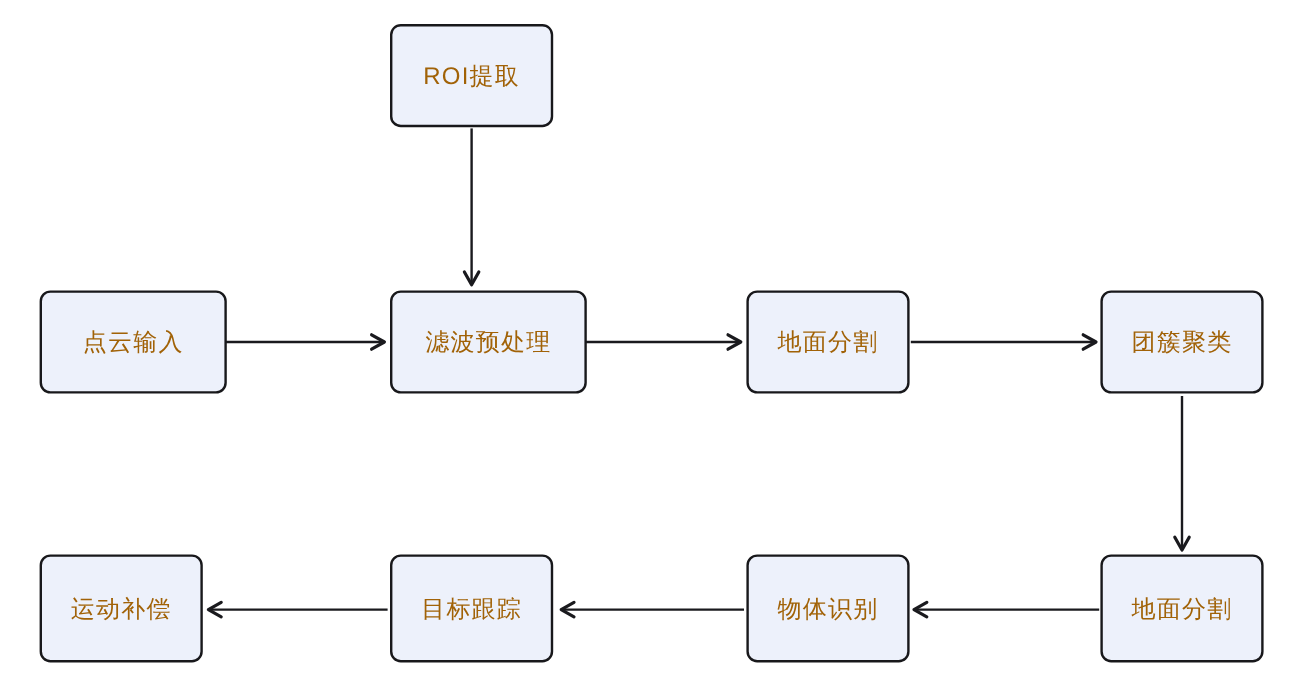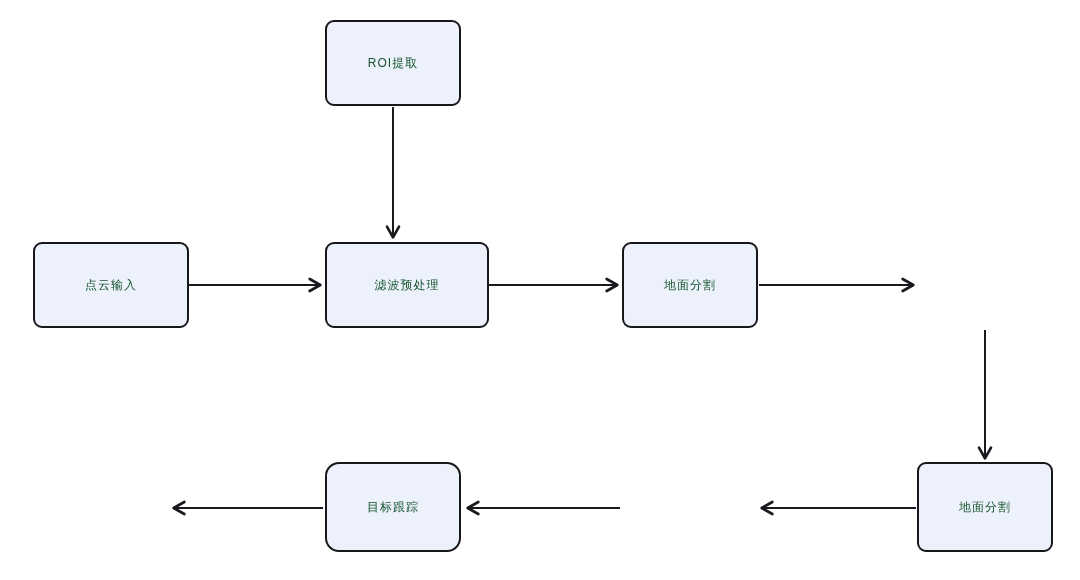--- a/index.html
+++ b/index.html
@@ -30,22 +30,22 @@
     position: absolute;
     box-sizing: border-box;
     background: #edf1fb;
     border: 2.5px solid #18181b;
     border-radius: 9px;
     display: flex;
     align-items: center;
     justify-content: center;
   }
   .node-label {
-    font-size: 12px;
-    color: #14532d;
+    font-size: 20px;
+    color: #a16207;
     letter-spacing: 1px;
     white-space: nowrap;
   }
 </style>
 </head>
 <body>
 
 <div class="canvas">
 
   <svg class="edges" viewBox="0 0 1080 580" xmlns="http://www.w3.org/2000/svg">
@@ -81,24 +81,33 @@
   </div>
 
   <div class="node" style="left:325px; top:242px; width:164px; height:86px;">
     <span class="node-label">滤波预处理</span>
   </div>
 
   <div class="node" style="left:622px; top:242px; width:136px; height:86px;">
     <span class="node-label">地面分割</span>
   </div>
 
+  <div class="node" style="left:917px; top:242px; width:136px; height:86px;">
+    <span class="node-label">团簇聚类</span>
+  </div>
 
   <div class="node" style="left:917px; top:462px; width:136px; height:90px;">
     <span class="node-label">地面分割</span>
   </div>
 
+  <div class="node" style="left:622px; top:462px; width:136px; height:90px;">
+    <span class="node-label">物体识别</span>
+  </div>
 
-  <div class="node" style="left:325px; top:462px; width:136px; height:90px;border-radius:14px;">
+  <div class="node" style="left:325px; top:462px; width:136px; height:90px;">
     <span class="node-label">目标跟踪</span>
   </div>
 
+  <div class="node" style="left:33px; top:462px; width:136px; height:90px;">
+    <span class="node-label">运动补偿</span>
+  </div>
 
 </div>
 
 </body></html>

